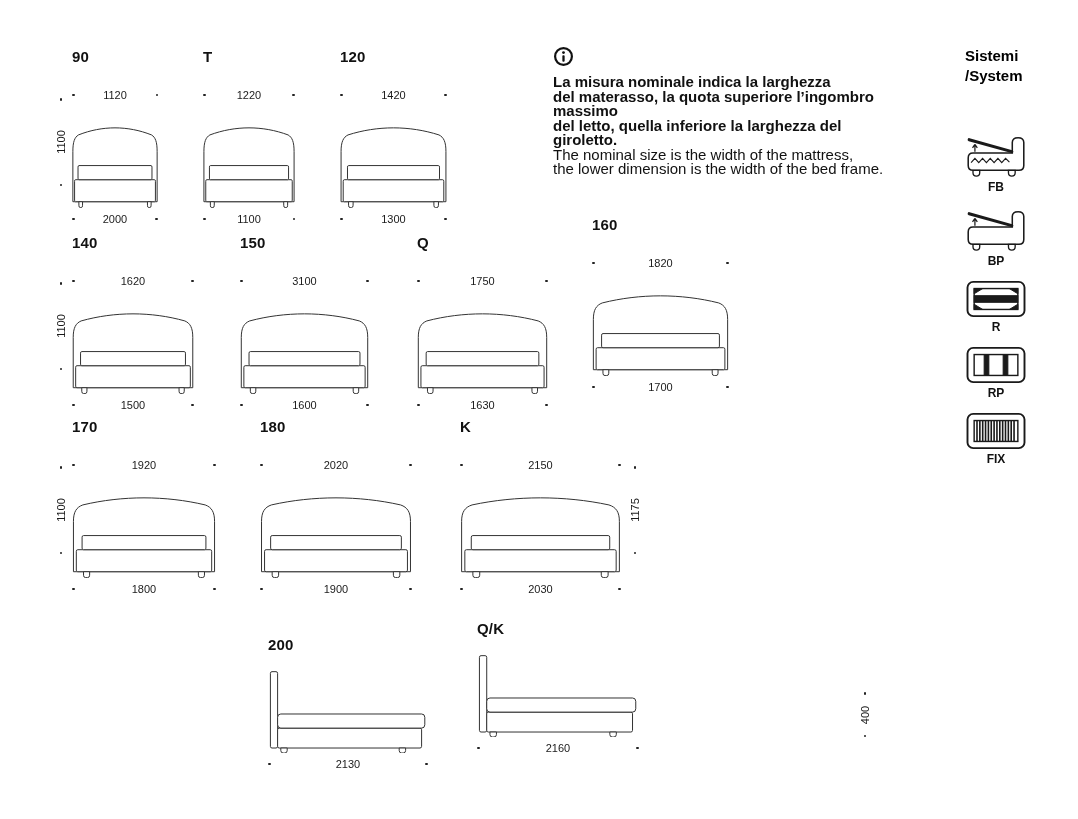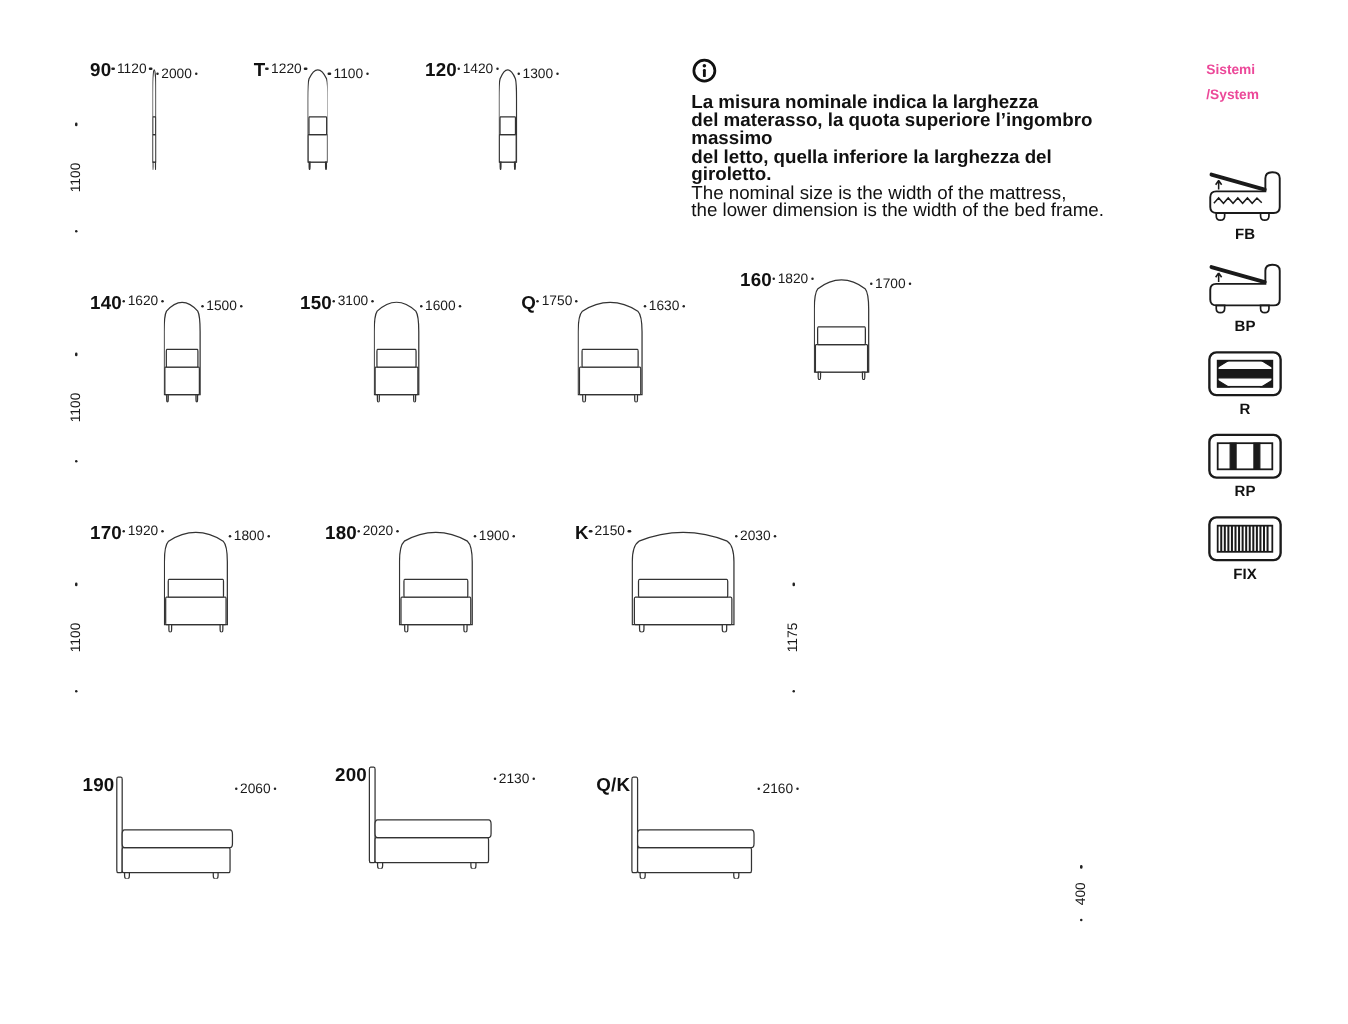--- a/index.html
+++ b/index.html
@@ -1,22 +1,22 @@
 <!DOCTYPE html>
 <html><head>
 <meta charset="utf-8">
 <style>
   html,body{margin:0;padding:0;background:#fff;}
   .page{position:relative;width:1078px;height:819px;background:#ffffff;overflow:hidden;
         font-family:"Liberation Sans", sans-serif;color:#111;}
   
-  .fig{position:absolute;display:flex;flex-direction:row;justify-content:flex-end;}
+  .fig{position:absolute;display:flex;flex-direction:column;justify-content:flex-end;}
   .fig-name{height:18px;font-size:15px;font-weight:bold;letter-spacing:.2px;color:#111;}
   .dim{height:14px;display:flex;align-items:center;justify-content:space-between;
-       font-size:11px;color:#1a1a1a;}
+       font-size:11px;color:#1a1a1a;margin-top:22px;}
   .dim::before,.dim::after{content:"";width:2.5px;height:2.5px;border-radius:50%;background:#222;flex:0 0 auto;}
   .dim-val{padding:0 2px;}
   .fig.front .dim-top{margin-bottom:18px;}
   .fig .dim-bottom{margin-top:4px;}
   svg.bed{display:block;width:100%;}
   .fig.front svg.bed{height:88px;}
   .fig.side .fig-name{margin-bottom:16px;}
   .fig.side svg.bed{height:83px;}
   svg.bed *{stroke:#333;stroke-width:1;vector-effect:non-scaling-stroke;}
   
@@ -32,37 +32,37 @@
   #f-140{left:72px;top:234px;width:122px;}
   #f-150{left:240px;top:234px;width:129px;}
   #f-q{left:417px;top:234px;width:131px;}
   #f-160{left:592px;top:216px;width:137px;}
   
   #f-170{left:72px;top:418px;width:144px;}
   #f-180{left:260px;top:418px;width:152px;}
   #f-k{left:460px;top:418px;width:161px;}
   
   #f-190{left:66px;top:620px;width:155px;}
-  #f-200{left:268px;top:612px;width:160px;}
+  #f-200{left:268px;top:636px;width:160px;}
   #f-qk{left:477px;top:620px;width:162px;}
   #f-210{left:684px;top:620px;width:167px;}
   
   #v-r1{left:54px;top:98px;height:88px;}
   #v-r2{left:54px;top:282px;height:88px;}
   #v-r3{left:54px;top:466px;height:88px;}
   #v-r3r{left:628px;top:466px;height:88px;}
   #v-r4r{left:858px;top:692px;height:45px;}
   
   #info{position:absolute;left:553px;top:46px;width:340px;}
   #info .info-icon{display:block;margin-bottom:8px;}
   .info-line{font-size:15px;line-height:14.5px;color:#111;}
   .info-line.b{font-weight:bold;}
   
   #legend{position:absolute;left:965px;top:46px;width:76px;}
-  .legend-title{font-size:11px;line-height:20px;font-weight:bold;color:#ec4899;}
+  .legend-title{font-size:15px;line-height:20px;font-weight:bold;color:#000000;}
   .legend-items{margin-top:46px;display:flex;flex-direction:column;align-items:flex-start;}
   .legend-item{display:flex;flex-direction:column;align-items:center;margin-bottom:12px;width:62px;}
   .legend-item svg{display:block;}
   .legend-code{margin-top:2px;font-size:12px;font-weight:bold;color:#111;}
   .legend-item svg *{stroke:#1a1a1a;}
 </style>
 </head>
 <body>
 
 <div class="page">
@@ -235,32 +235,20 @@
       </div>
   </div>
 
   <div class="vdim" id="v-r3">
       <span class="vlabel">1100</span>
     </div>
   <div class="vdim" id="v-r3r">
       <span class="vlabel">1175</span>
     </div>
 
-  <div class="fig side" id="f-190">
-    <div class="fig-name">190</div>
-    <svg class="bed" viewBox="0 0 200 100" preserveAspectRatio="none" fill="#fff">
-        <rect x="3" y="2" width="9" height="92" rx="2"></rect>
-        <rect x="12" y="70" width="180" height="24" rx="2"></rect>
-        <rect x="12" y="53" width="184" height="17" rx="4"></rect>
-        <path d="M16 94 v3 q0 3 3 3 h2 q3 0 3 -3 V94 Z M164 94 v3 q0 3 3 3 h2 q3 0 3 -3 V94 Z"></path>
-      </svg>
-    <div class="dim dim-bottom">
-        <span class="dim-val">2060</span>
-      </div>
-  </div>
 
   <div class="fig side" id="f-200">
     <div class="fig-name">200</div>
     <svg class="bed" viewBox="0 0 200 100" preserveAspectRatio="none" fill="#fff">
         <rect x="3" y="2" width="9" height="92" rx="2"></rect>
         <rect x="12" y="70" width="180" height="24" rx="2"></rect>
         <rect x="12" y="53" width="184" height="17" rx="4"></rect>
         <path d="M16 94 v3 q0 3 3 3 h2 q3 0 3 -3 V94 Z M164 94 v3 q0 3 3 3 h2 q3 0 3 -3 V94 Z"></path>
       </svg>
     <div class="dim dim-bottom">

